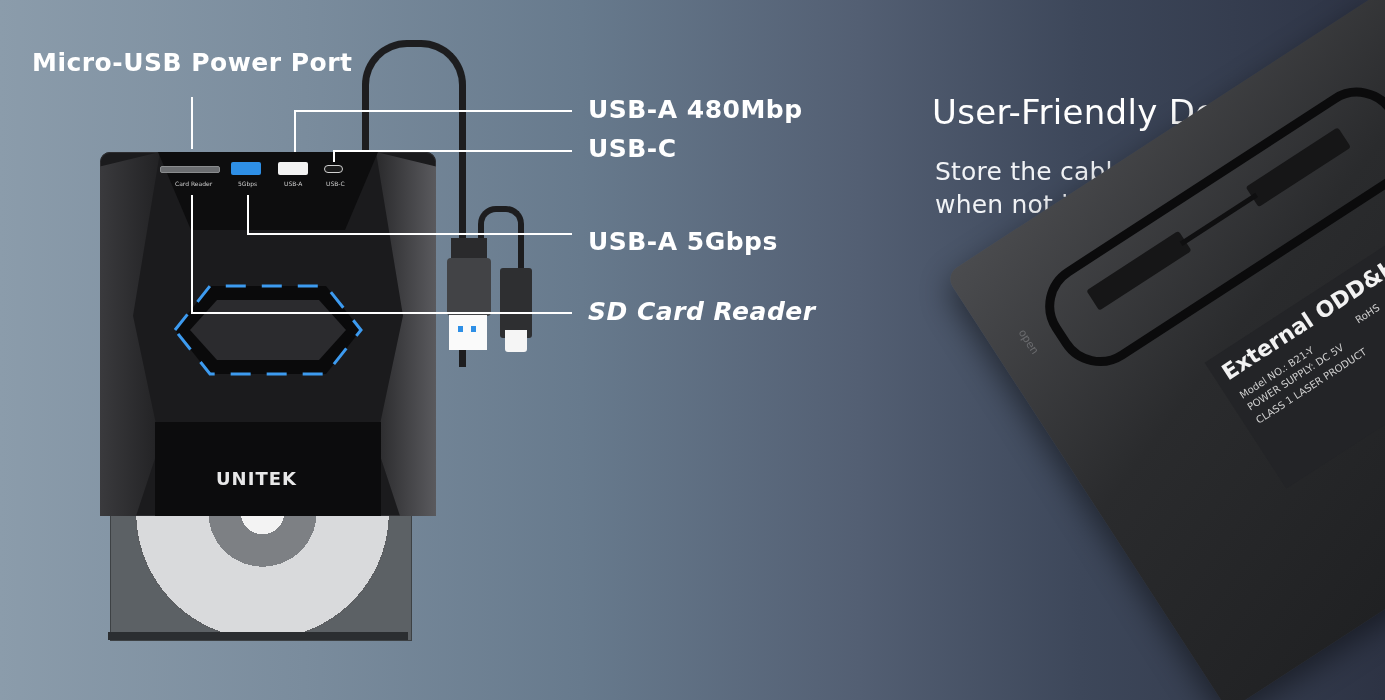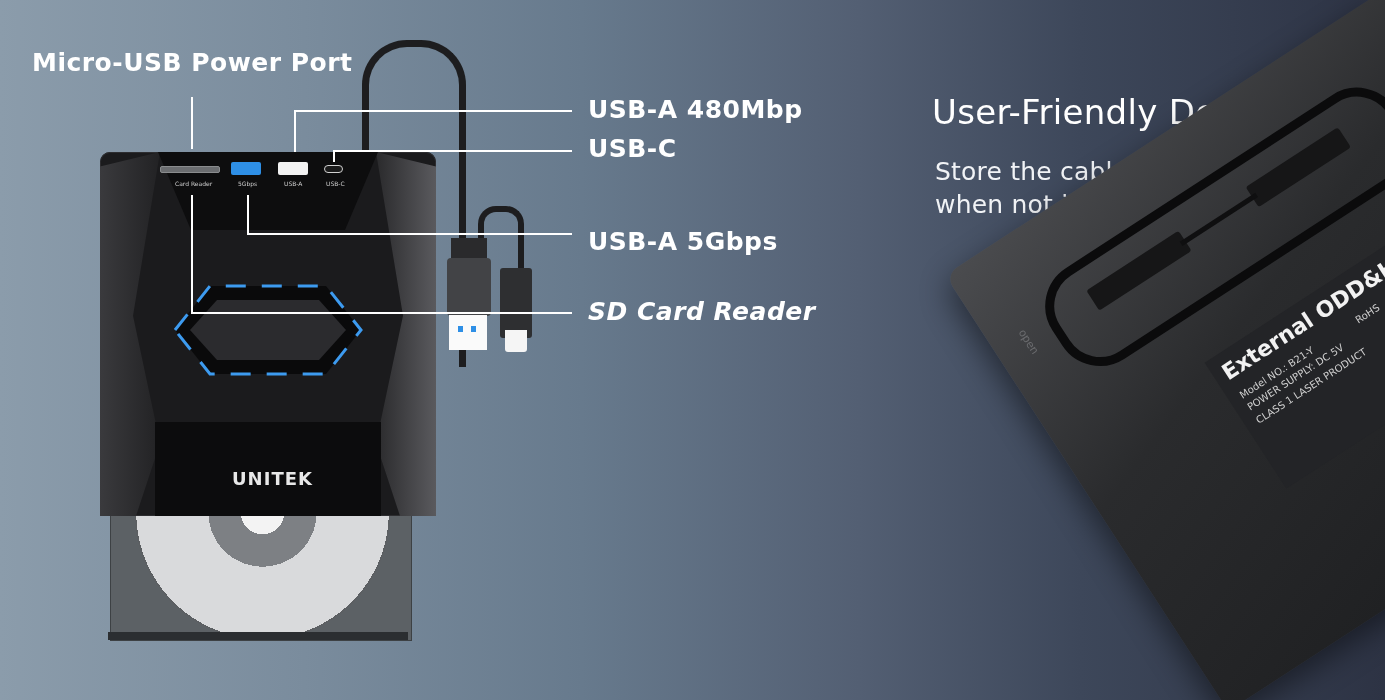--- a/index.html
+++ b/index.html
@@ -84,21 +84,21 @@
   <span class="port-label" style="left:184px;top:28px;">USB-A</span>
   <span class="port-label" style="left:226px;top:28px;">USB-C</span>
 
   <svg class="abs hex" viewBox="0 0 246 96">
     <polygon points="30,48 65,4 181,4 216,48 181,92 65,92" fill="#0a0a0b"></polygon>
     <polygon points="45,48 72,18 174,18 201,48 174,78 72,78" fill="#2b2b2e"></polygon>
     <polygon points="30,48 65,4 181,4 216,48 181,92 65,92" fill="none" stroke="#3d9bf0" stroke-width="3" stroke-dasharray="20 16"></polygon>
   </svg>
 
   <div class="abs bottom-panel"></div>
-  <div class="abs brand" style="left:132px;top:316px;">UNITEK</div>
+  <div class="abs brand" style="left:116px;top:316px;">UNITEK</div>
 </div>
 
 <div class="lead" style="left:191px;top:97px;width:2px;height:52px;"></div>
 <div class="lead" style="left:294px;top:110px;width:2px;height:42px;"></div>
 <div class="lead" style="left:294px;top:110px;width:278px;height:2px;"></div>
 <div class="lead" style="left:333px;top:150px;width:2px;height:12px;"></div>
 <div class="lead" style="left:333px;top:150px;width:239px;height:2px;"></div>
 <div class="lead" style="left:247px;top:195px;width:2px;height:40px;"></div>
 <div class="lead" style="left:247px;top:233px;width:325px;height:2px;"></div>
 <div class="lead" style="left:191px;top:195px;width:2px;height:119px;"></div>

